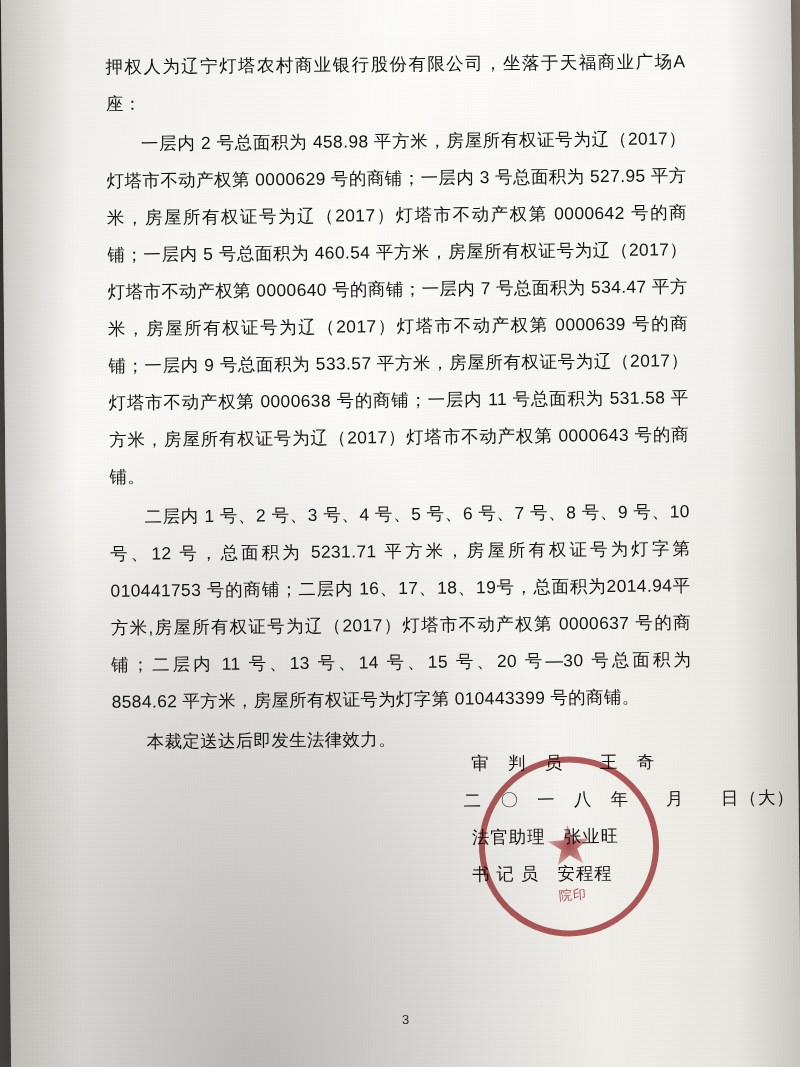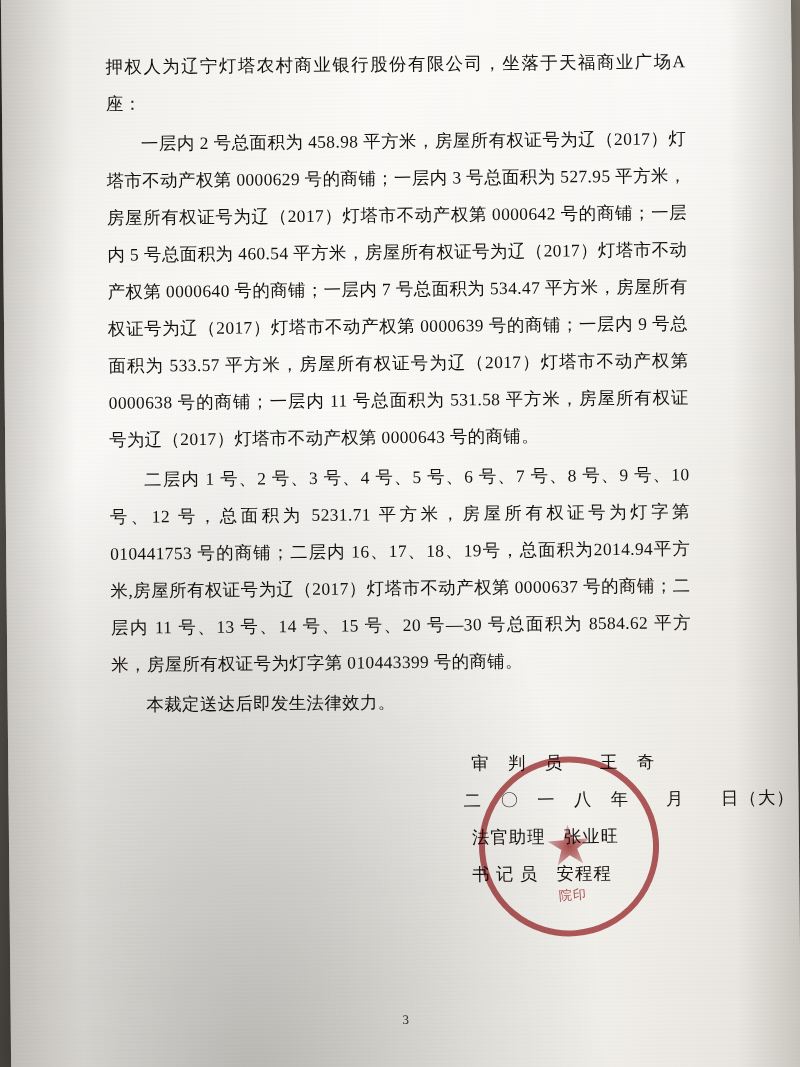--- a/index.html
+++ b/index.html
@@ -6,21 +6,21 @@
     margin: 0;
     padding: 0;
     background: #ffffff;
   }
   #page {
     position: relative;
     width: 800px;
     height: 1067px;
     overflow: hidden;
     background: #6d6a66;
-    font-family: Liberation Serif, serif;
+    font-family: Liberation Sans, sans-serif;
   }
 
   
   .bg-dark {
     position: absolute;
     inset: 0;
     background:
       radial-gradient(ellipse at 92% 20%, #9a9186 0%, #6b6661 45%, #4d4945 100%),
       linear-gradient(120deg, #55514d 0%, #6e6a64 40%, #514d49 100%);
   }

